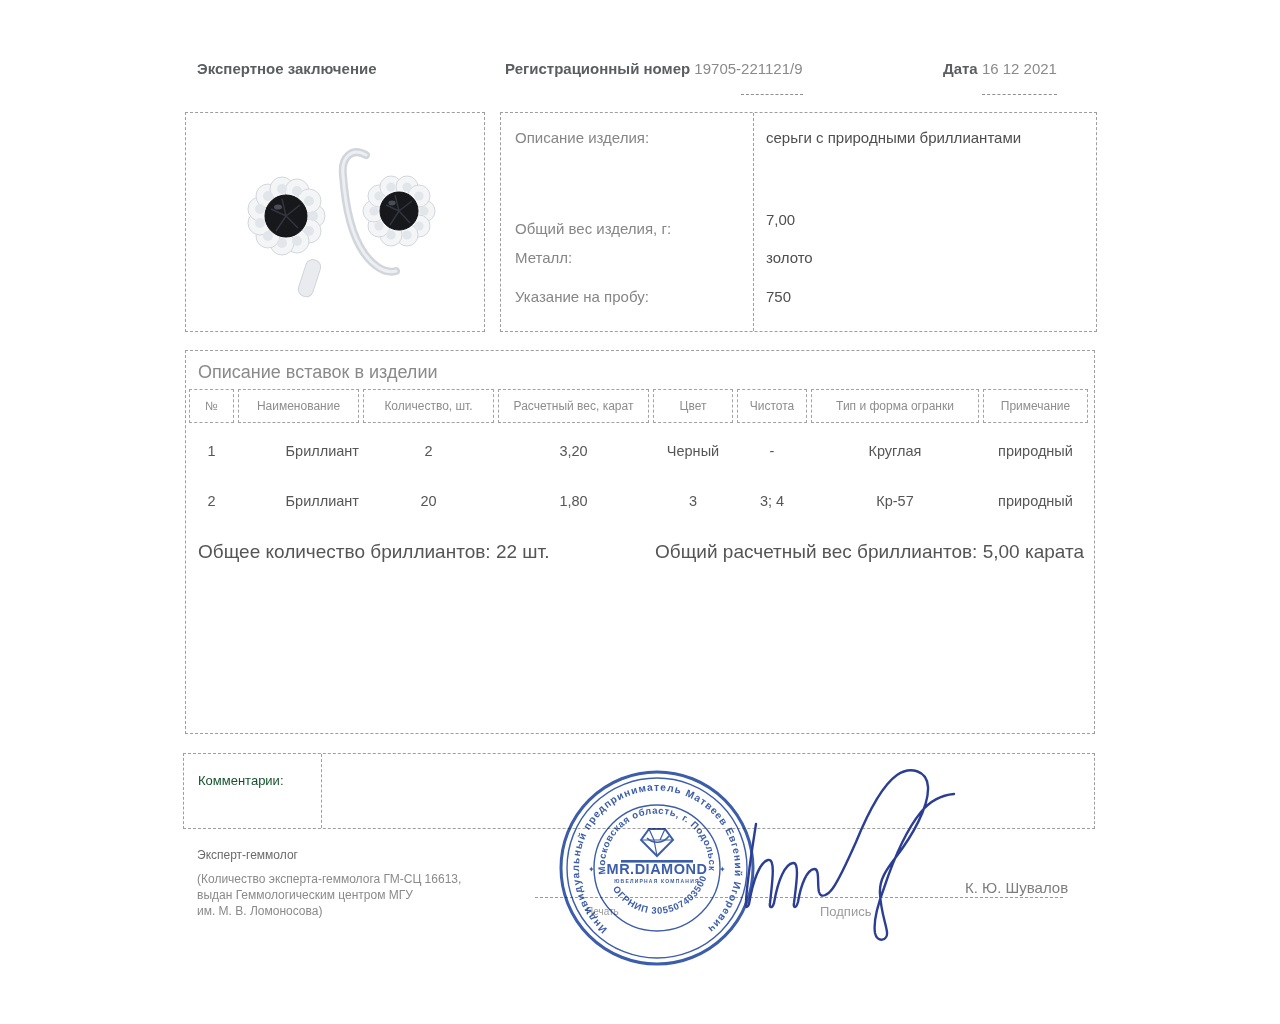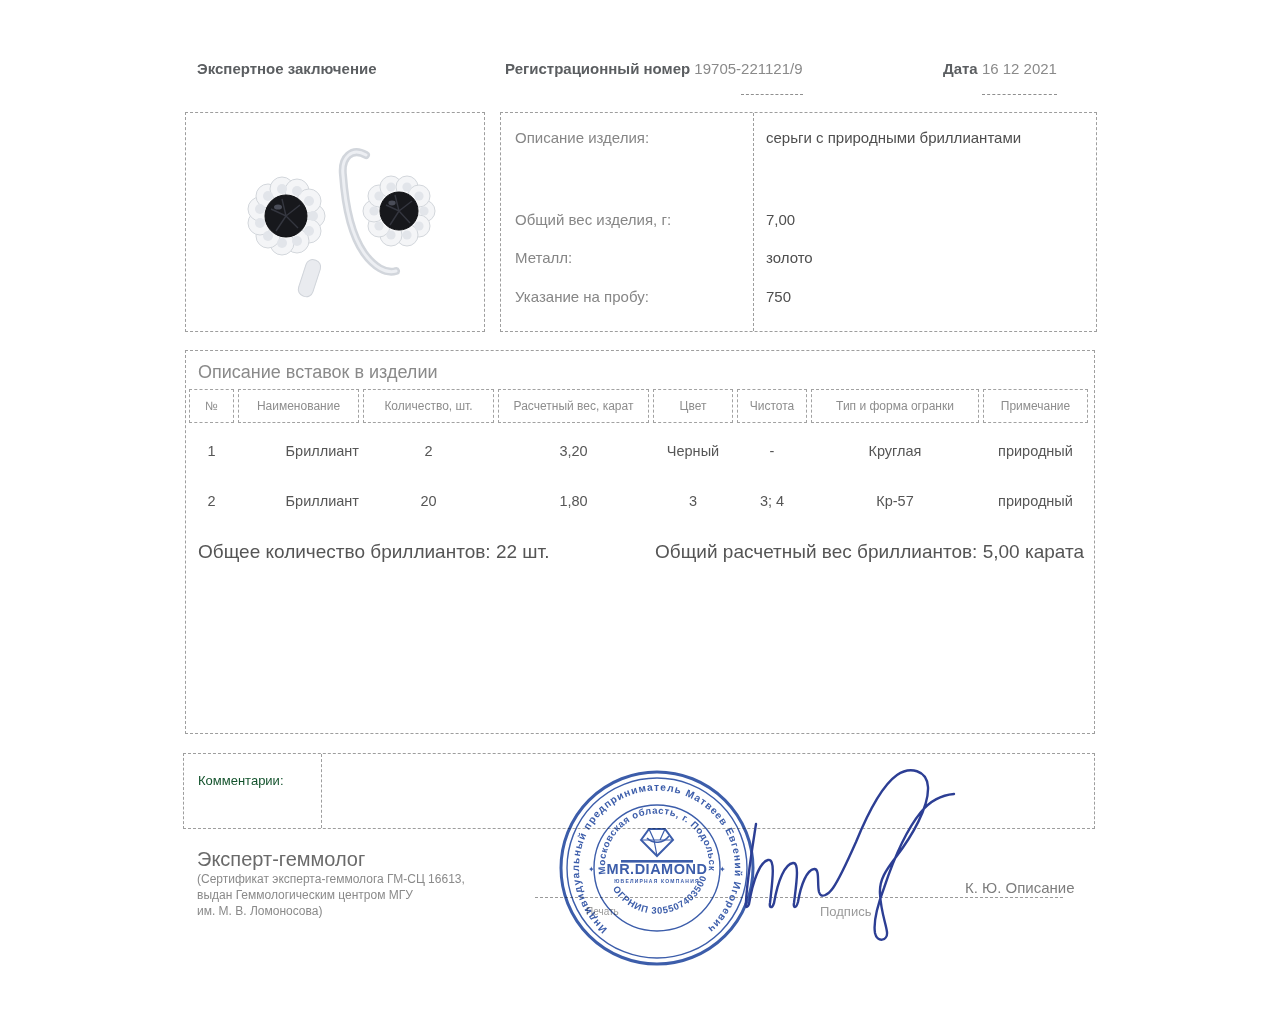--- a/index.html
+++ b/index.html
@@ -41,21 +41,21 @@
   .c0{width:45px;} .c1{width:121px;} .c2{width:131px;} .c3{width:151px;}
   .c4{width:80px;} .c5{width:70px;} .c6{width:168px;} .c7{width:105px;}
   .totals { left:0; top:190px; width:100%; display:flex; justify-content:space-between; box-sizing:border-box; padding:0 10px 0 12px; font-size:19px; color:#555; }
 
   
   .comments-box { left:183px; top:753px; width:910px; height:74px; }
   .comments-divider { left:137px; top:0; height:100%; border-left:1px dashed #9e9e9e; }
   .comments-label { left:14px; top:19px; font-size:13px; color:#14532d; }
 
   
-  .expert-title { left:197px; top:848px; font-size:20px; color:#6a6a6a; }
+  .expert-title { left:197px; top:848px; font-size:12px; color:#6a6a6a; }
   .expert-cert { left:197px; top:871px; font-size:12px; color:#8a8a8a; line-height:16px; }
   .expert-name { left:965px; top:879px; font-size:15px; color:#7d7d7d; }
 
   
   .sign-line { left:535px; top:897px; width:528px; border-top:1px dashed #9a9a9a; height:0; }
   .stamp-label { left:586px; top:906px; font-size:10px; color:#9a9a9a; }
   .signature-label { left:820px; top:904px; font-size:13px; color:#9a9a9a; }
 
   .stamp-svg { left:557px; top:768px; mix-blend-mode:multiply; opacity:0.92; }
   .signature-svg { left:690px; top:762px; }
@@ -140,21 +140,21 @@
       <circle cx="213" cy="98" r="19" fill="#17181c" stroke="#0d0e11"></circle>
       <path d="M 200,92 L 213,98 L 209,82 M 213,98 L 226,88 M 213,98 L 224,110 M 213,98 L 204,112" stroke="#34363f" stroke-width="1.4" fill="none"></path>
       <ellipse cx="206" cy="90" rx="3.6" ry="2.4" fill="#4a4d58"></ellipse>
     </svg>
   </div>
 
   <div class="abs panel desc-box">
     <div class="abs desc-divider"></div>
     <div class="abs desc-label" style="top:16px;">Описание изделия:</div>
     <div class="abs desc-value" style="top:16px;">серьги с природными бриллиантами</div>
-    <div class="abs desc-label" style="top:98px;">Общий вес изделия, г:</div>
+    <div class="abs desc-label" style="top:107px;">Общий вес изделия, г:</div>
     <div class="abs desc-value" style="top:98px;">7,00</div>
     <div class="abs desc-label" style="top:136px;">Металл:</div>
     <div class="abs desc-value" style="top:136px;">золото</div>
     <div class="abs desc-label" style="top:175px;text-align:center;">Указание на пробу:</div>
     <div class="abs desc-value" style="top:175px;">750</div>
   </div>
 
   <div class="abs panel table-box">
     <div class="abs table-title">Описание вставок в изделии</div>
 
@@ -198,29 +198,29 @@
     </div>
   </div>
 
   <div class="abs panel comments-box">
     <div class="abs comments-divider"></div>
     <div class="abs comments-label">Комментарии:</div>
   </div>
 
   <div class="abs expert-title">Эксперт-геммолог</div>
   <div class="abs expert-cert">
-    <div>(Сертификат эксперта-геммолога ГМ-СЦ 16613,</div>
+    <div>(Количество эксперта-геммолога ГМ-СЦ 16613,</div>
     <div>выдан Геммологическим центром МГУ</div>
     <div>им. М. В. Ломоносова)</div>
   </div>
 
   <div class="abs sign-line"></div>
   <div class="abs stamp-label">Печать</div>
   <div class="abs signature-label">Подпись</div>
-  <div class="abs expert-name">К. Ю. Описание</div>
+  <div class="abs expert-name">К. Ю. Шувалов</div>
 
   <svg class="abs stamp-svg" width="200" height="200" viewBox="0 0 200 200" role="img">
     <defs>
       <path id="outerArc" d="M 52,162 A 78,78 0 1 1 148,162"></path>
       <path id="innerTopArc" d="M 50,112 A 52,52 0 1 1 150,112"></path>
       <path id="innerBottomArc" d="M 50,108 A 52,52 0 0 0 150,108"></path>
     </defs>
     <g stroke="#2b4fa3" fill="none">
       <circle cx="100" cy="100" r="96" stroke-width="3"></circle>
       <circle cx="100" cy="100" r="90" stroke-width="1.4"></circle>

